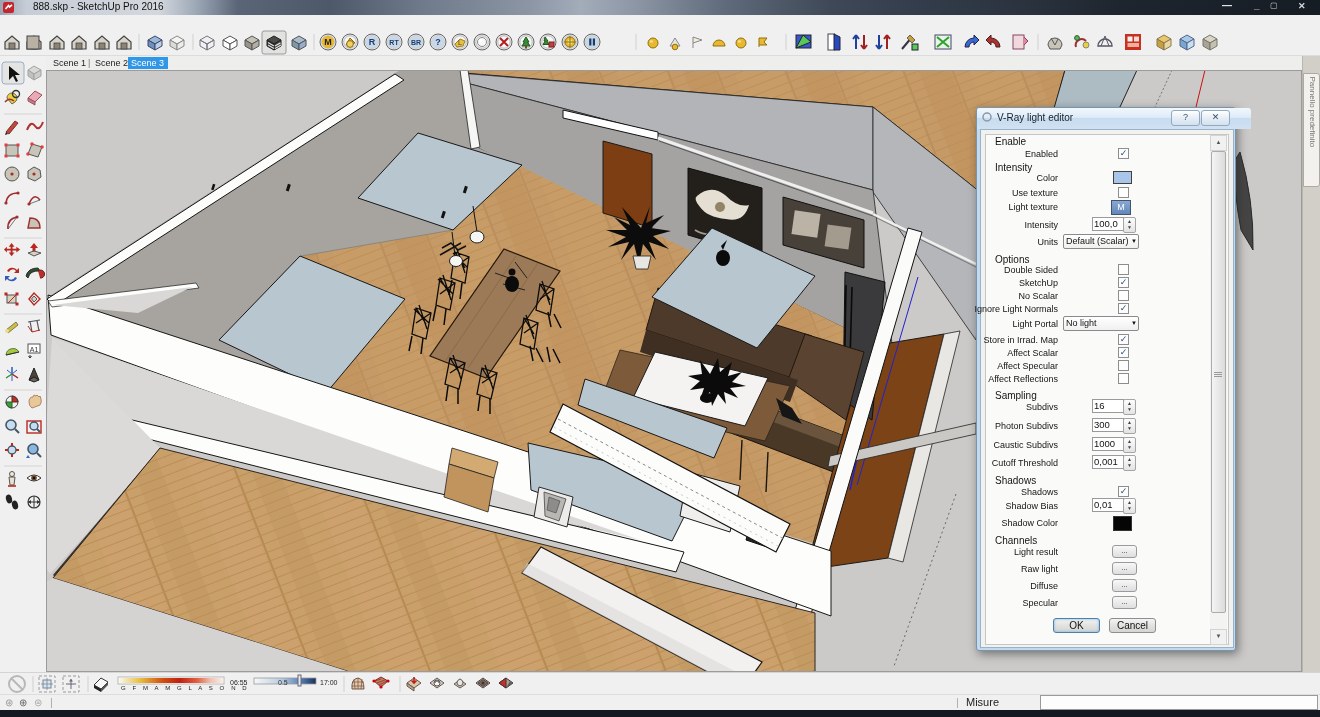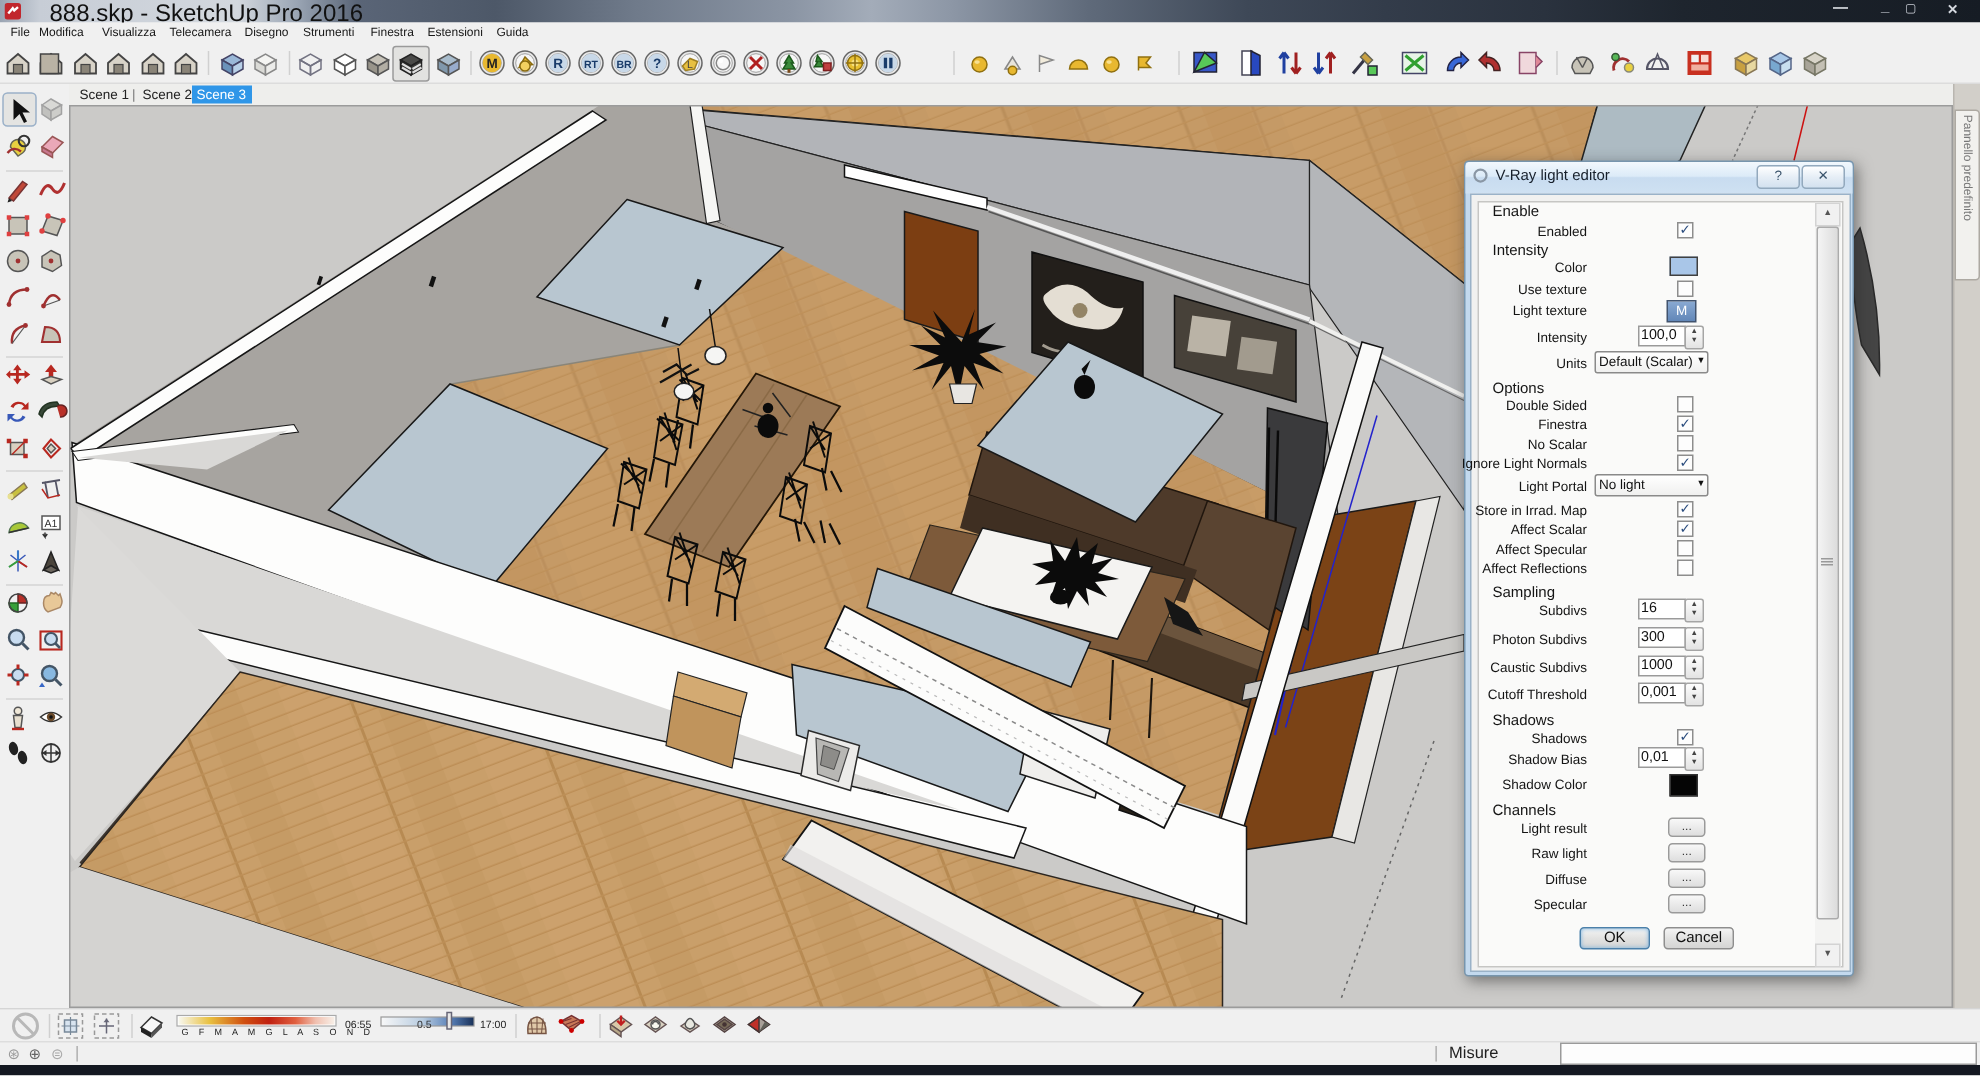--- a/index.html
+++ b/index.html
@@ -2,36 +2,36 @@
 <html><head>
 <meta charset="utf-8">
 <style>
 html,body{margin:0;padding:0;}
 #stage{position:relative;width:1320px;height:717px;overflow:hidden;
   font-family:"Liberation Sans",sans-serif;background:#f0f0f0;}
 .abs{position:absolute;}
 #titlebar{left:0;top:0;width:1320px;height:15px;
   background:linear-gradient(90deg,#9aa4b2 0%,#c7cdd6 2%,#d3d8de 12%,#9aa5b4 15%,#5a6577 18%,#4d5868 25%,#6f7a8a 32%,#8b95a4 40%,#a3acb9 44%,#8d97a6 48%,#5f6a7a 55%,#3e4857 63%,#333c4a 70%,#2a323e 78%,#1e252e 85%,#161c24 100%);
   font-size:11px;color:#0c0c0c;}
-#titletext{left:33px;top:1px;font-size:16px;color:#111;}
+#titletext{left:33px;top:1px;font-size:10px;color:#111;}
 #menubar{left:0;top:15px;width:1320px;height:13px;background:#f0f0f0;font-size:8px;color:#161616;border-bottom:1px solid #e3e3e3;}
 #menubar span{position:absolute;top:0px;line-height:13px;}
 #toolbar{left:0;top:28px;width:1320px;height:28px;background:#f0f0f0;}
 #tabrow{left:46px;top:56px;width:1256px;height:14px;background:#eeeeec;font-size:9px;}
 #lefttools{left:0;top:56px;width:46px;height:638px;background:#f0f0f0;}
 #viewport{left:46px;top:70px;width:1256px;height:602px;background:#cbcac8;}
 #rightstrip{left:1302px;top:56px;width:18px;height:638px;background:#d2cfc9;border-left:1px solid #b9b6b0;}
 #paneltab{left:1303px;top:73px;width:15px;height:112px;background:#f2f1ee;border:1px solid #ada9a2;border-radius:0 3px 3px 0;}
 #paneltab div{position:absolute;left:-46px;top:52px;width:108px;transform:rotate(90deg);font-size:8px;color:#777;}
 #bottombar{left:0;top:672px;width:1320px;height:22px;background:#f0f0f0;border-top:1px solid #d5d5d5;}
 #statusbar{left:0;top:694px;width:1320px;height:16px;background:#f0f0f0;border-top:1px solid #dddddd;font-size:11px;color:#222;}
 #taskbar{left:0;top:710px;width:1320px;height:7px;background:#141821;}
 .tb{position:absolute;top:1px;height:12px;line-height:12px;}
 #vray{left:976px;top:107px;width:258px;height:542px;background:#c3d9ee;border:1px solid #7795ad;border-radius:3px;box-shadow:2px 3px 10px rgba(40,40,40,0.55);}
-#vtitle{left:0;top:0;width:258px;height:21px;background:linear-gradient(180deg,#f2f8fd 0%,#dcebf8 45%,#c8dcf0 50%,#cfe1f2 100%);border-radius:3px 3px 0 0;}
+#vtitle{left:0;top:0;width:258px;height:21px;background:linear-gradient(180deg,#f2f8fd 0%,#dcebf8 45%,#c8dcf0 50%,#cfe1f2 100%);border-radius:3px 3px 0 0;padding-left:16px;}
 .vbtn{position:absolute;top:2px;width:27px;height:14px;background:linear-gradient(180deg,#ffffff,#e6eef6 50%,#d3e1ef);border:1px solid #93a9bd;border-radius:3px;text-align:center;font-size:9px;line-height:13px;color:#39536b;}
 #vclient{left:3px;top:21px;width:252px;height:517px;background:#f1f1f0;border:1px solid #9ab2c8;}
 #vpanel{left:4px;top:4px;width:242px;height:509px;background:#fafaf9;border:1px solid #c6c6c4;}
 #vscroll{left:229px;top:5px;width:17px;height:510px;background:#f3f3f2;}
 .vhdr{position:absolute;left:14px;font-size:10px;font-weight:normal;color:#141414;}
 .vlab{position:absolute;right:175px;font-size:9px;white-space:nowrap;color:#141414;margin-left:12px;}
 .vcb{position:absolute;left:141px;width:9px;height:9px;background:#fdfdfd;border:1px solid #8d8d8d;font-size:9px;line-height:8px;color:#2b4d7e;text-align:center;}
 .vspin{position:absolute;left:111px;width:28px;height:12px;background:#fff;border:1px solid #9a9a9a;font-size:9.5px;line-height:12px;padding:0 1px;color:#111;}
 .vud{position:absolute;left:142px;width:11px;height:14px;background:linear-gradient(180deg,#fdfdfd,#e3e3e3);border:1px solid #a5a5a5;border-radius:2px;font-size:5px;color:#444;text-align:center;line-height:6px;}
 .vdd{position:absolute;left:82px;width:70px;height:13px;background:linear-gradient(180deg,#ffffff,#f0f0ef);border:1px solid #8a8a8a;border-radius:2px;font-size:9px;line-height:13px;padding:0 2px;color:#111;white-space:nowrap;}
@@ -45,31 +45,20 @@
   <div class="abs" id="titlebar">
     <svg class="abs" style="left:3px;top:2px" width="12" height="12">
         <rect x="0" y="0" width="11" height="11" rx="2" fill="#c1272d"></rect>
         <path d="M2.5 7 L5.5 3.5 L6.5 5 L9 2.8" stroke="#fff" stroke-width="1.6" fill="none"></path>
       </svg>
     <span class="abs" id="titletext">888.skp - SketchUp Pro 2016</span>
     <span class="abs" style="left:1222px;top:0px;color:#e6eaee;font-size:10px;font-weight:bold">—</span>
     <span class="abs" style="left:1254px;top:-1px;color:#c9ced6;font-size:10px;font-weight:bold">_</span>
     <span class="abs" style="left:1270px;top:1px;color:#c9ced6;font-size:8px">▢</span>
     <span class="abs" style="left:1298px;top:1px;color:#d6dae0;font-size:9px;font-weight:bold">✕</span>
-  </div>
-  <div class="abs" id="menubar">
-    <span style="left:7px">File</span>
-    <span style="left:26px">Modifica</span>
-    <span style="left:68px">Visualizza</span>
-    <span style="left:113px">Telecamera</span>
-    <span style="left:163px">Disegno</span>
-    <span style="left:202px">Strumenti</span>
-    <span style="left:247px">Finestra</span>
-    <span style="left:285px">Estensioni</span>
-    <span style="left:331px">Guida</span>
   </div>
   <div class="abs" id="toolbar">
       <svg width="1320" height="28" style="position:absolute;left:0;top:0">
 <defs>
 <g id="house">
             <path d="M2,8 L9,2 L16,8 L16,15 L2,15 Z" fill="#d8d3c8" stroke="#444" stroke-width="1.2"></path>
             <rect x="6" y="9" width="6" height="6" fill="#8a8478" stroke="#444" stroke-width="0.8"></rect>
           </g>
 <g id="cube">
             <path d="M3,6 L10,2 L17,6 L10,10 Z" fill="#e8e8e4" stroke="#555"></path>
@@ -770,21 +759,21 @@
       <div class="vlab" style="top:72px">Light texture</div>
         <div class="abs" style="left:130px;top:70px;width:18px;height:13px;background:linear-gradient(180deg,#89a9d2,#6287b8);border:1px solid #41536e;color:#fff;font-size:9px;text-align:center;line-height:13px">M</div>
       <div class="vlab" style="top:90px">Intensity</div>
         <div class="vspin" style="top:87px">100,0</div>
         <div class="vud" style="top:87px">▲<br>▼</div>
       <div class="vlab" style="top:107px">Units</div>
         <div class="vdd" style="top:104px">Default (Scalar)<span style="position:absolute;right:1px;top:0px;font-size:6px">▼</span></div>
       <div class="vhdr" style="top:124px">Options</div>
       <div class="vlab" style="top:135px">Double Sided</div>
         <div class="vcb" style="left:137px;top:134px"></div>
-      <div class="vlab" style="top:148px">Finestra</div>
+      <div class="vlab" style="top:148px">SketchUp</div>
         <div class="vcb" style="left:137px;top:147px">✓</div>
       <div class="vlab" style="top:161px">No Scalar</div>
         <div class="vcb" style="left:137px;top:160px"></div>
       <div class="vlab" style="top:174px">Ignore Light Normals</div>
         <div class="vcb" style="left:137px;top:173px">✓</div>
       <div class="vlab" style="top:189px">Light Portal</div>
         <div class="vdd" style="top:186px">No light<span style="position:absolute;right:1px;top:0px;font-size:6px">▼</span></div>
       <div class="vlab" style="top:205px">Store in Irrad. Map</div>
         <div class="vcb" style="left:137px;top:204px">✓</div>
       <div class="vlab" style="top:218px">Affect Scalar</div>

